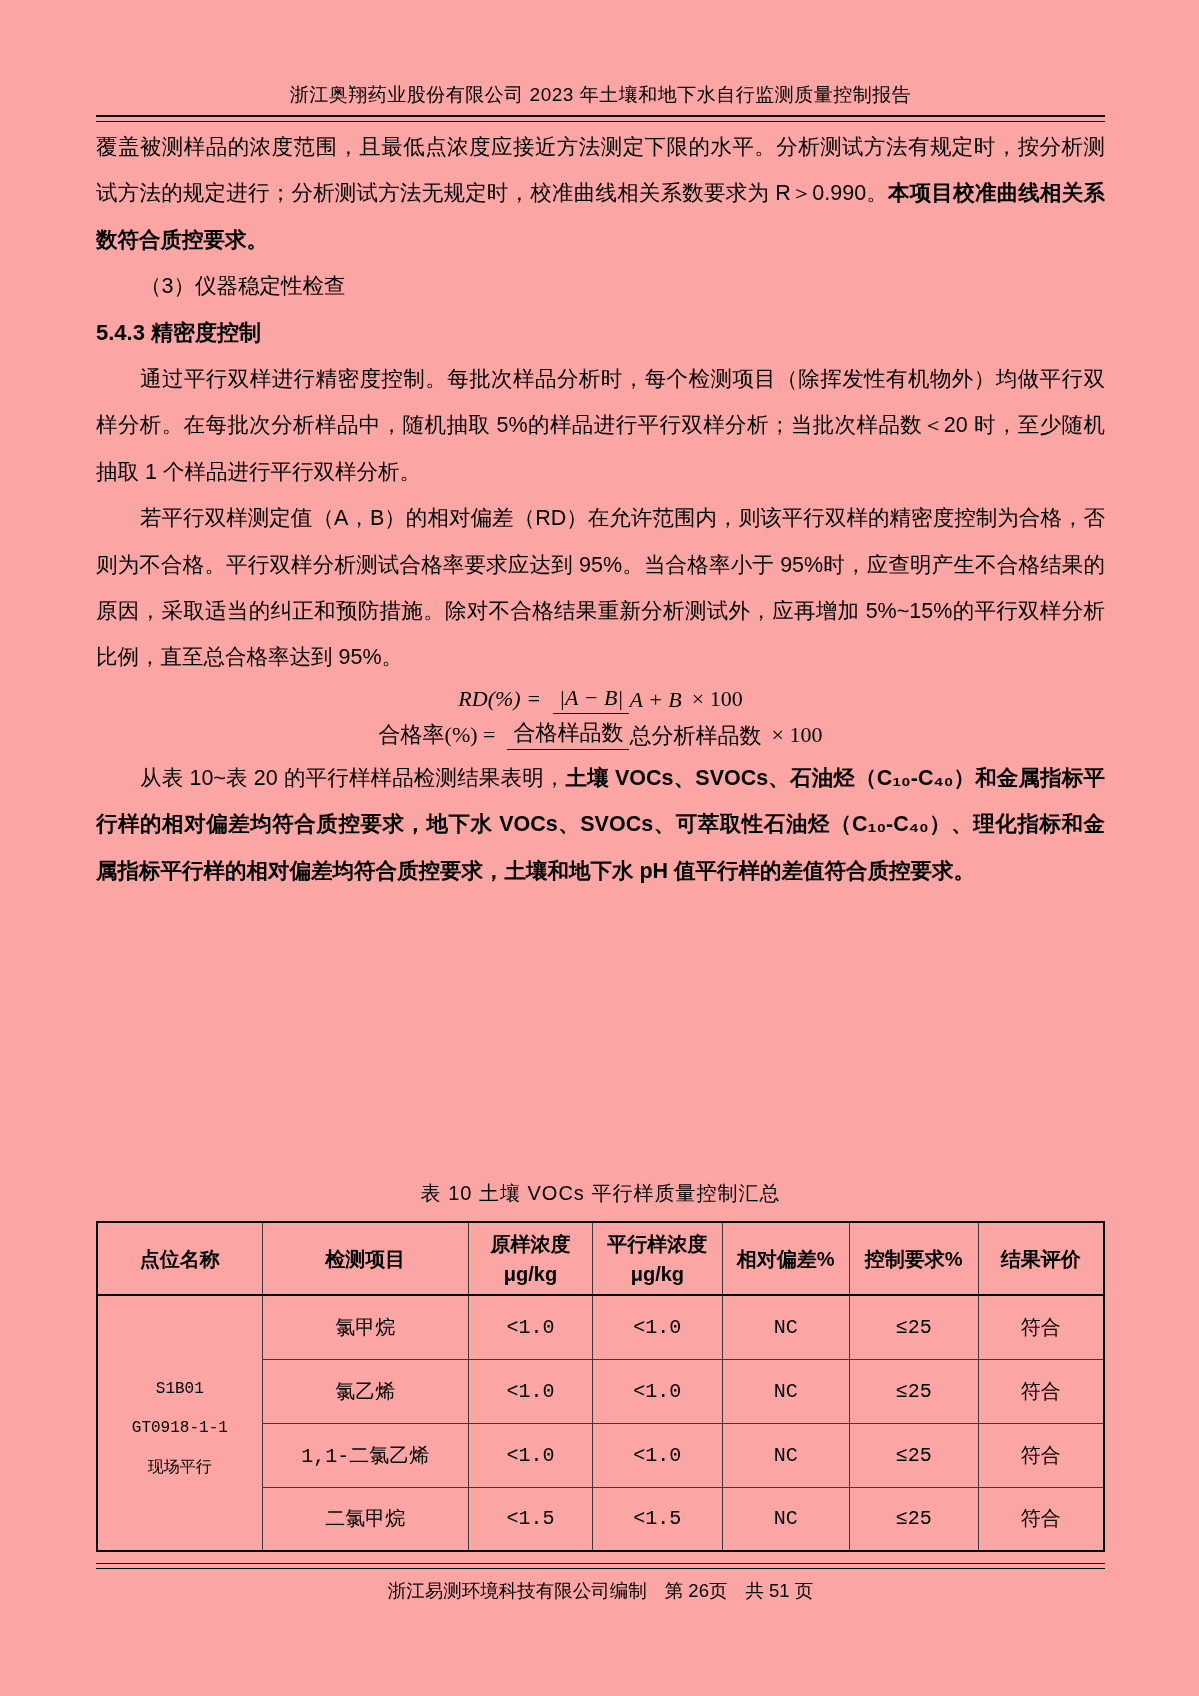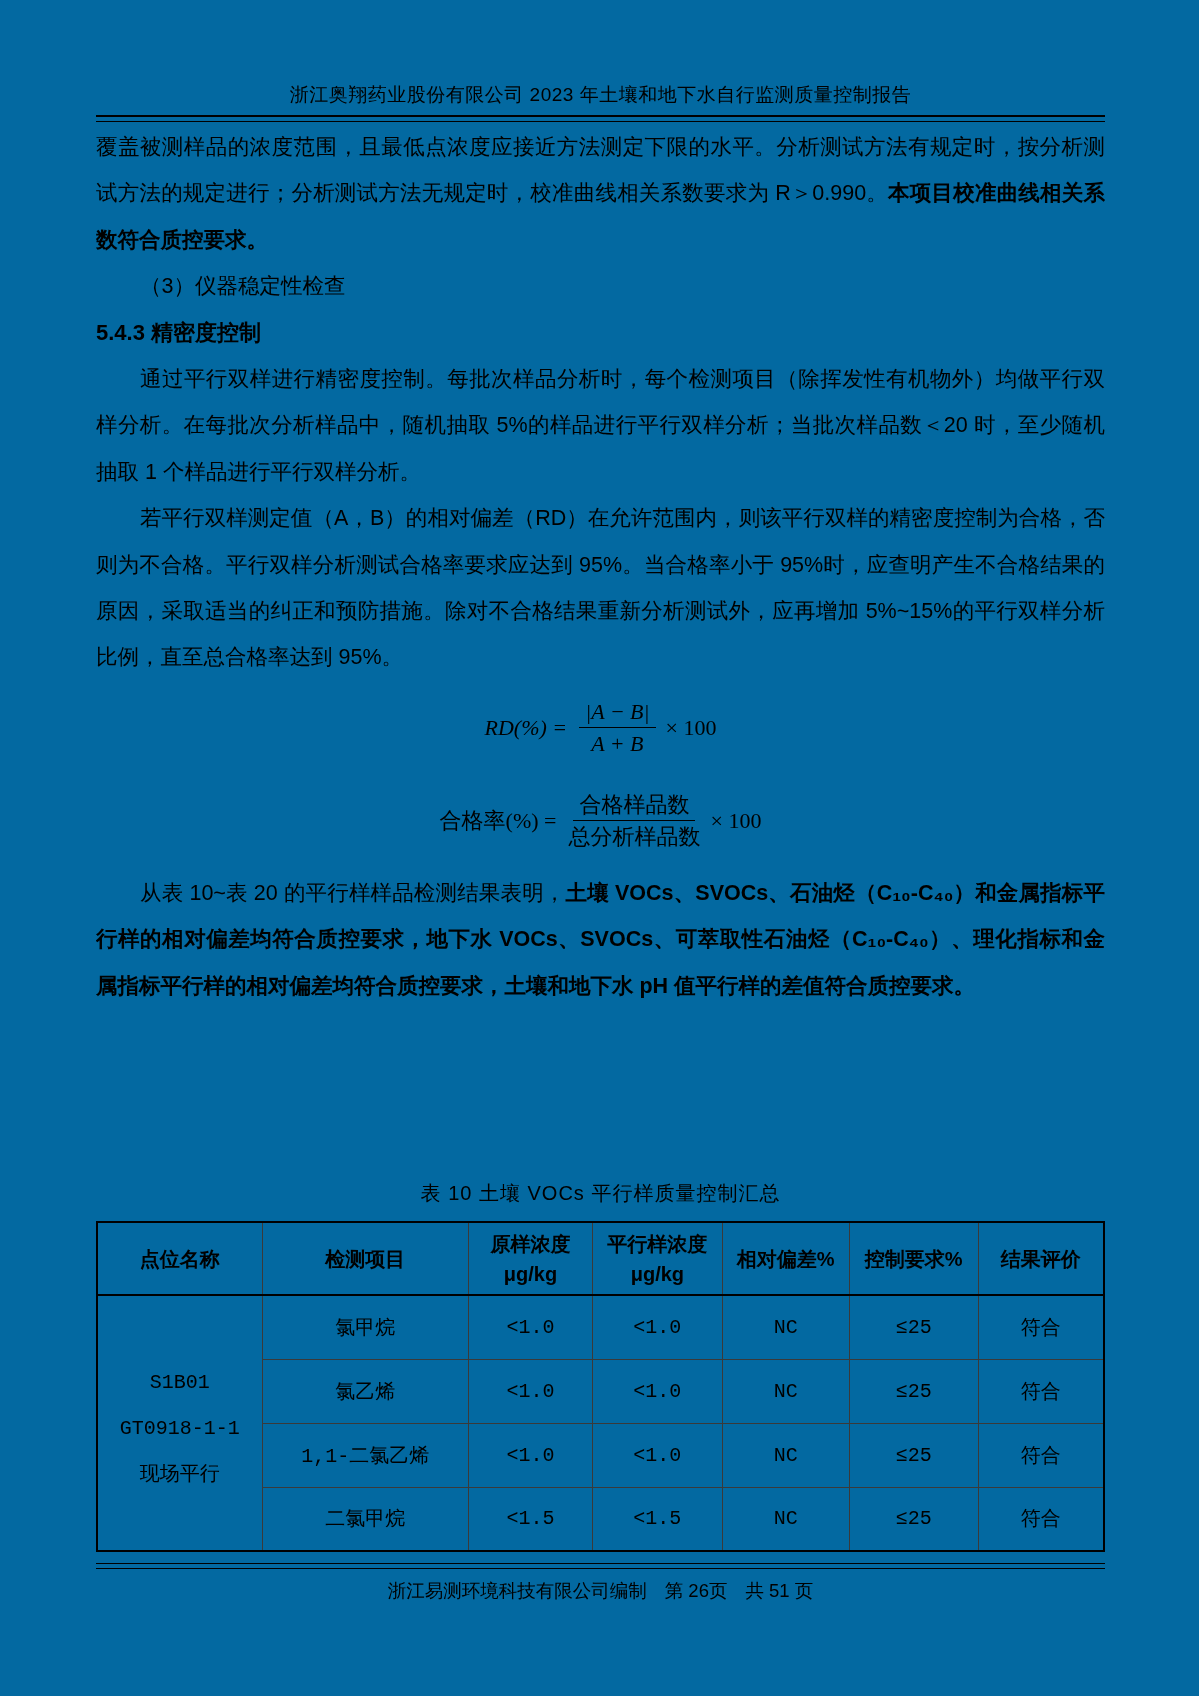--- a/index.html
+++ b/index.html
@@ -1,55 +1,55 @@
 <!DOCTYPE html>
 <html><head>
 <meta charset="utf-8">
 <style>
   html,body{margin:0;padding:0;background:#ffffff;}
-  .page{position:relative;width:1199px;height:1696px;background:#0369a1;color:#000;overflow:hidden;
+  .page{position:relative;width:1199px;height:1696px;background:#fca5a5;color:#000;overflow:hidden;
         font-family:"Liberation Sans","Liberation Serif",serif;}
   
   .doc-header{position:absolute;top:0;left:96px;right:94px;}
   .header-title{margin-top:82px;text-align:center;font-size:19px;letter-spacing:.5px;
         font-family:"Liberation Sans","Liberation Serif",serif;}
   .header-rule{margin-top:7px;height:4px;border-top:2.5px solid #000;border-bottom:1.3px solid #000;}
   
   .content{position:absolute;top:124px;left:96px;right:94px;height:1056px;overflow:hidden;}
   .para{font-size:21.5px;line-height:46.4px;text-align:justify;
         font-family:"Liberation Sans","Liberation Serif",serif;}
   .para.indent{text-indent:44px;}
   .seg-bold{font-family:"Liberation Sans",sans-serif;font-weight:700;}
   .heading{font-size:22px;line-height:46.4px;font-weight:700;
         font-family:"Liberation Sans",sans-serif;text-align:left;}
   
   .formula{display:flex;justify-content:center;align-items:center;
         font-size:22px;line-height:1.25;margin:3px 0 5px;
         font-family:"Liberation Serif",serif;}
   .formula .lhs{margin-right:6px;}
   .it{font-style:italic;}
-  .frac{display:inline-flex;flex-direction:column;align-items:center;margin:14px 6px;}
+  .frac{display:inline-flex;flex-direction:row;align-items:center;margin:0 6px;}
   .frac .num{border-bottom:1.6px solid #000;padding:0 6px 2px;}
   .frac .den{padding-top:2px;}
   .formula .suffix{margin-left:4px;}
   
   .lower{position:absolute;top:1176px;left:96px;right:94px;}
   .table-title{text-align:center;font-size:20px;margin:4px 0 14px;letter-spacing:1px;
         font-family:"Liberation Sans","Liberation Serif",serif;}
   table.qc{width:100%;border-collapse:collapse;table-layout:fixed;border:2.5px solid #000;
         font-family:"Liberation Sans","Liberation Serif",serif;}
   table.qc th,table.qc td{border:1.6px solid #3a3a3a;text-align:center;vertical-align:middle;
         padding:0 2px;overflow:hidden;}
   table.qc thead tr{height:73px;}
   table.qc tbody tr{height:64px;}
   table.qc th{font-size:20px;font-weight:700;
         font-family:"Liberation Sans",sans-serif;line-height:1.5;}
   table.qc thead th{border-bottom:2.3px solid #000;}
   table.qc td{font-size:20px;font-family:Liberation Mono, monospace;}
-  .site-cell div{line-height:1.7;font-size:20px;margin-top:12px;}
+  .site-cell div{line-height:1.7;font-size:16px;margin-top:12px;}
   
   .doc-footer{position:absolute;top:1563px;left:96px;right:94px;}
   .footer-rule{height:4px;border-top:1.8px solid #000;border-bottom:1.4px solid #000;}
   .footer-text{margin-top:9px;display:flex;justify-content:center;align-items:baseline;
         gap:18px;font-size:18.5px;font-family:"Liberation Sans","Liberation Serif",serif;}
 </style>
 </head>
 <body>
 
 <div class="page">

